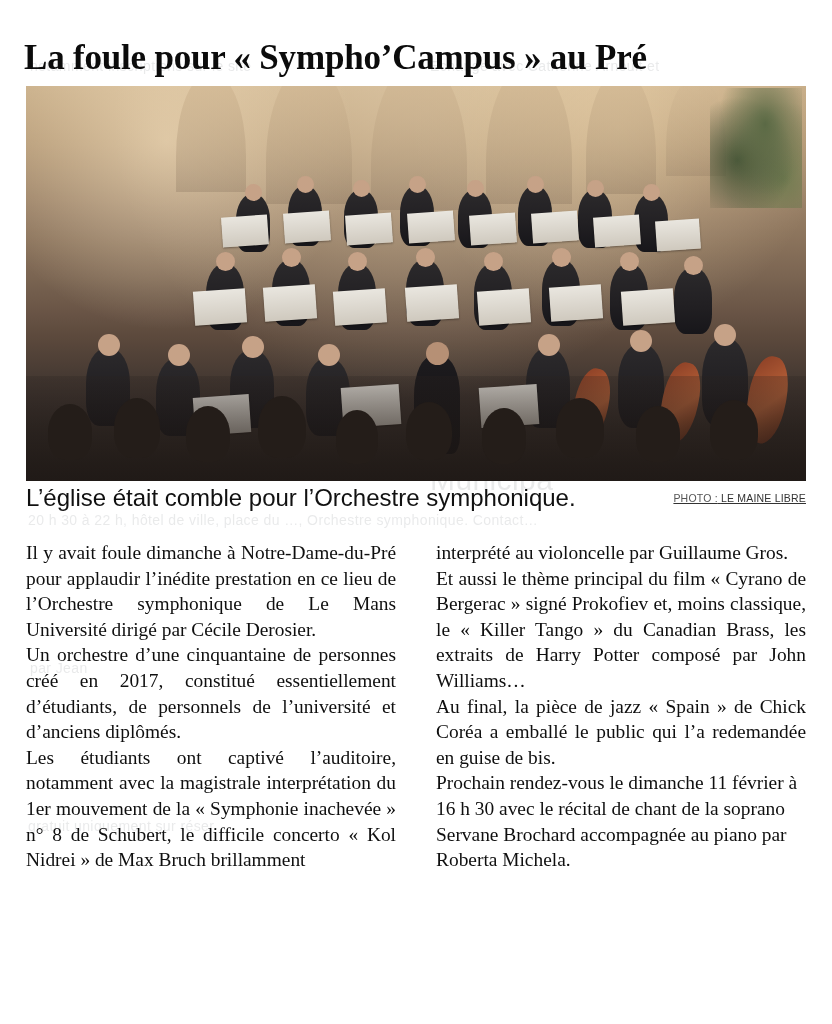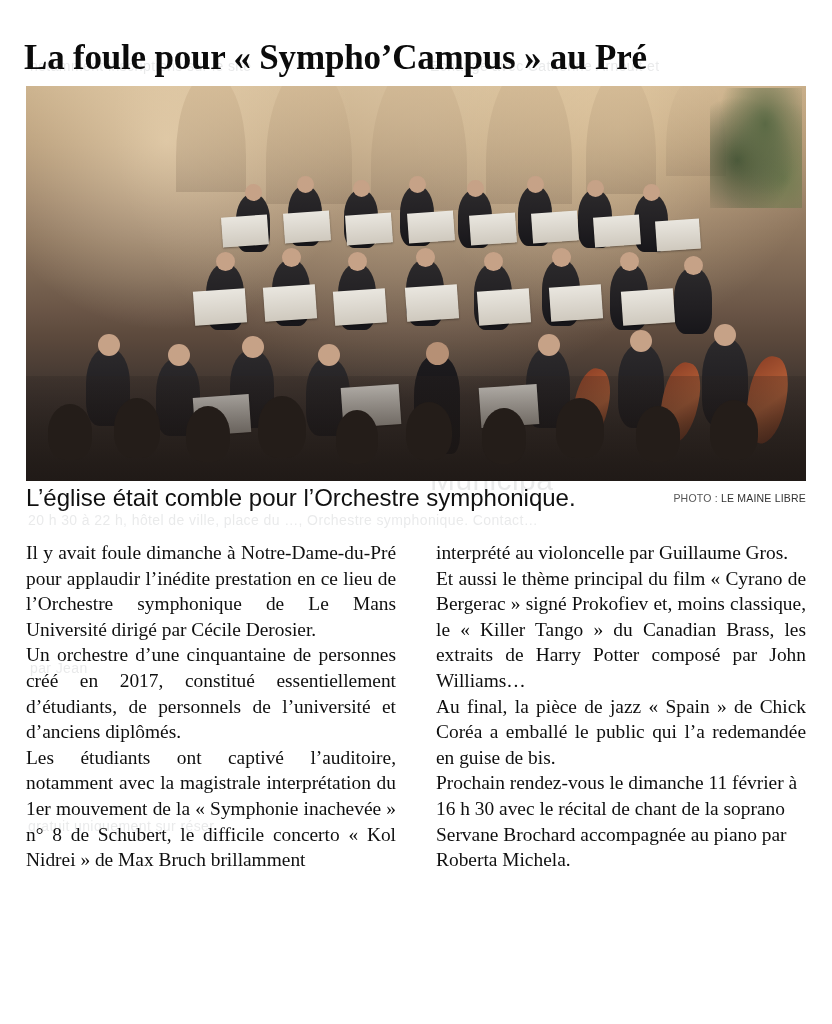--- a/index.html
+++ b/index.html
@@ -149,20 +149,21 @@
   }
   .photo-credit {
     position: absolute;
     right: 0;
     top: 6px;
     font-family: "Liberation Sans", sans-serif;
     font-size: 10.5px;
     letter-spacing: 0.2px;
     color: #333333;
     text-transform: uppercase;
+    text-decoration: underline;
   }
   .photo-credit .label { color: #555; }
   .columns {
     position: absolute;
     left: 26px;
     top: 540px;
     width: 780px;
     height: 470px;
   }
   .col {

